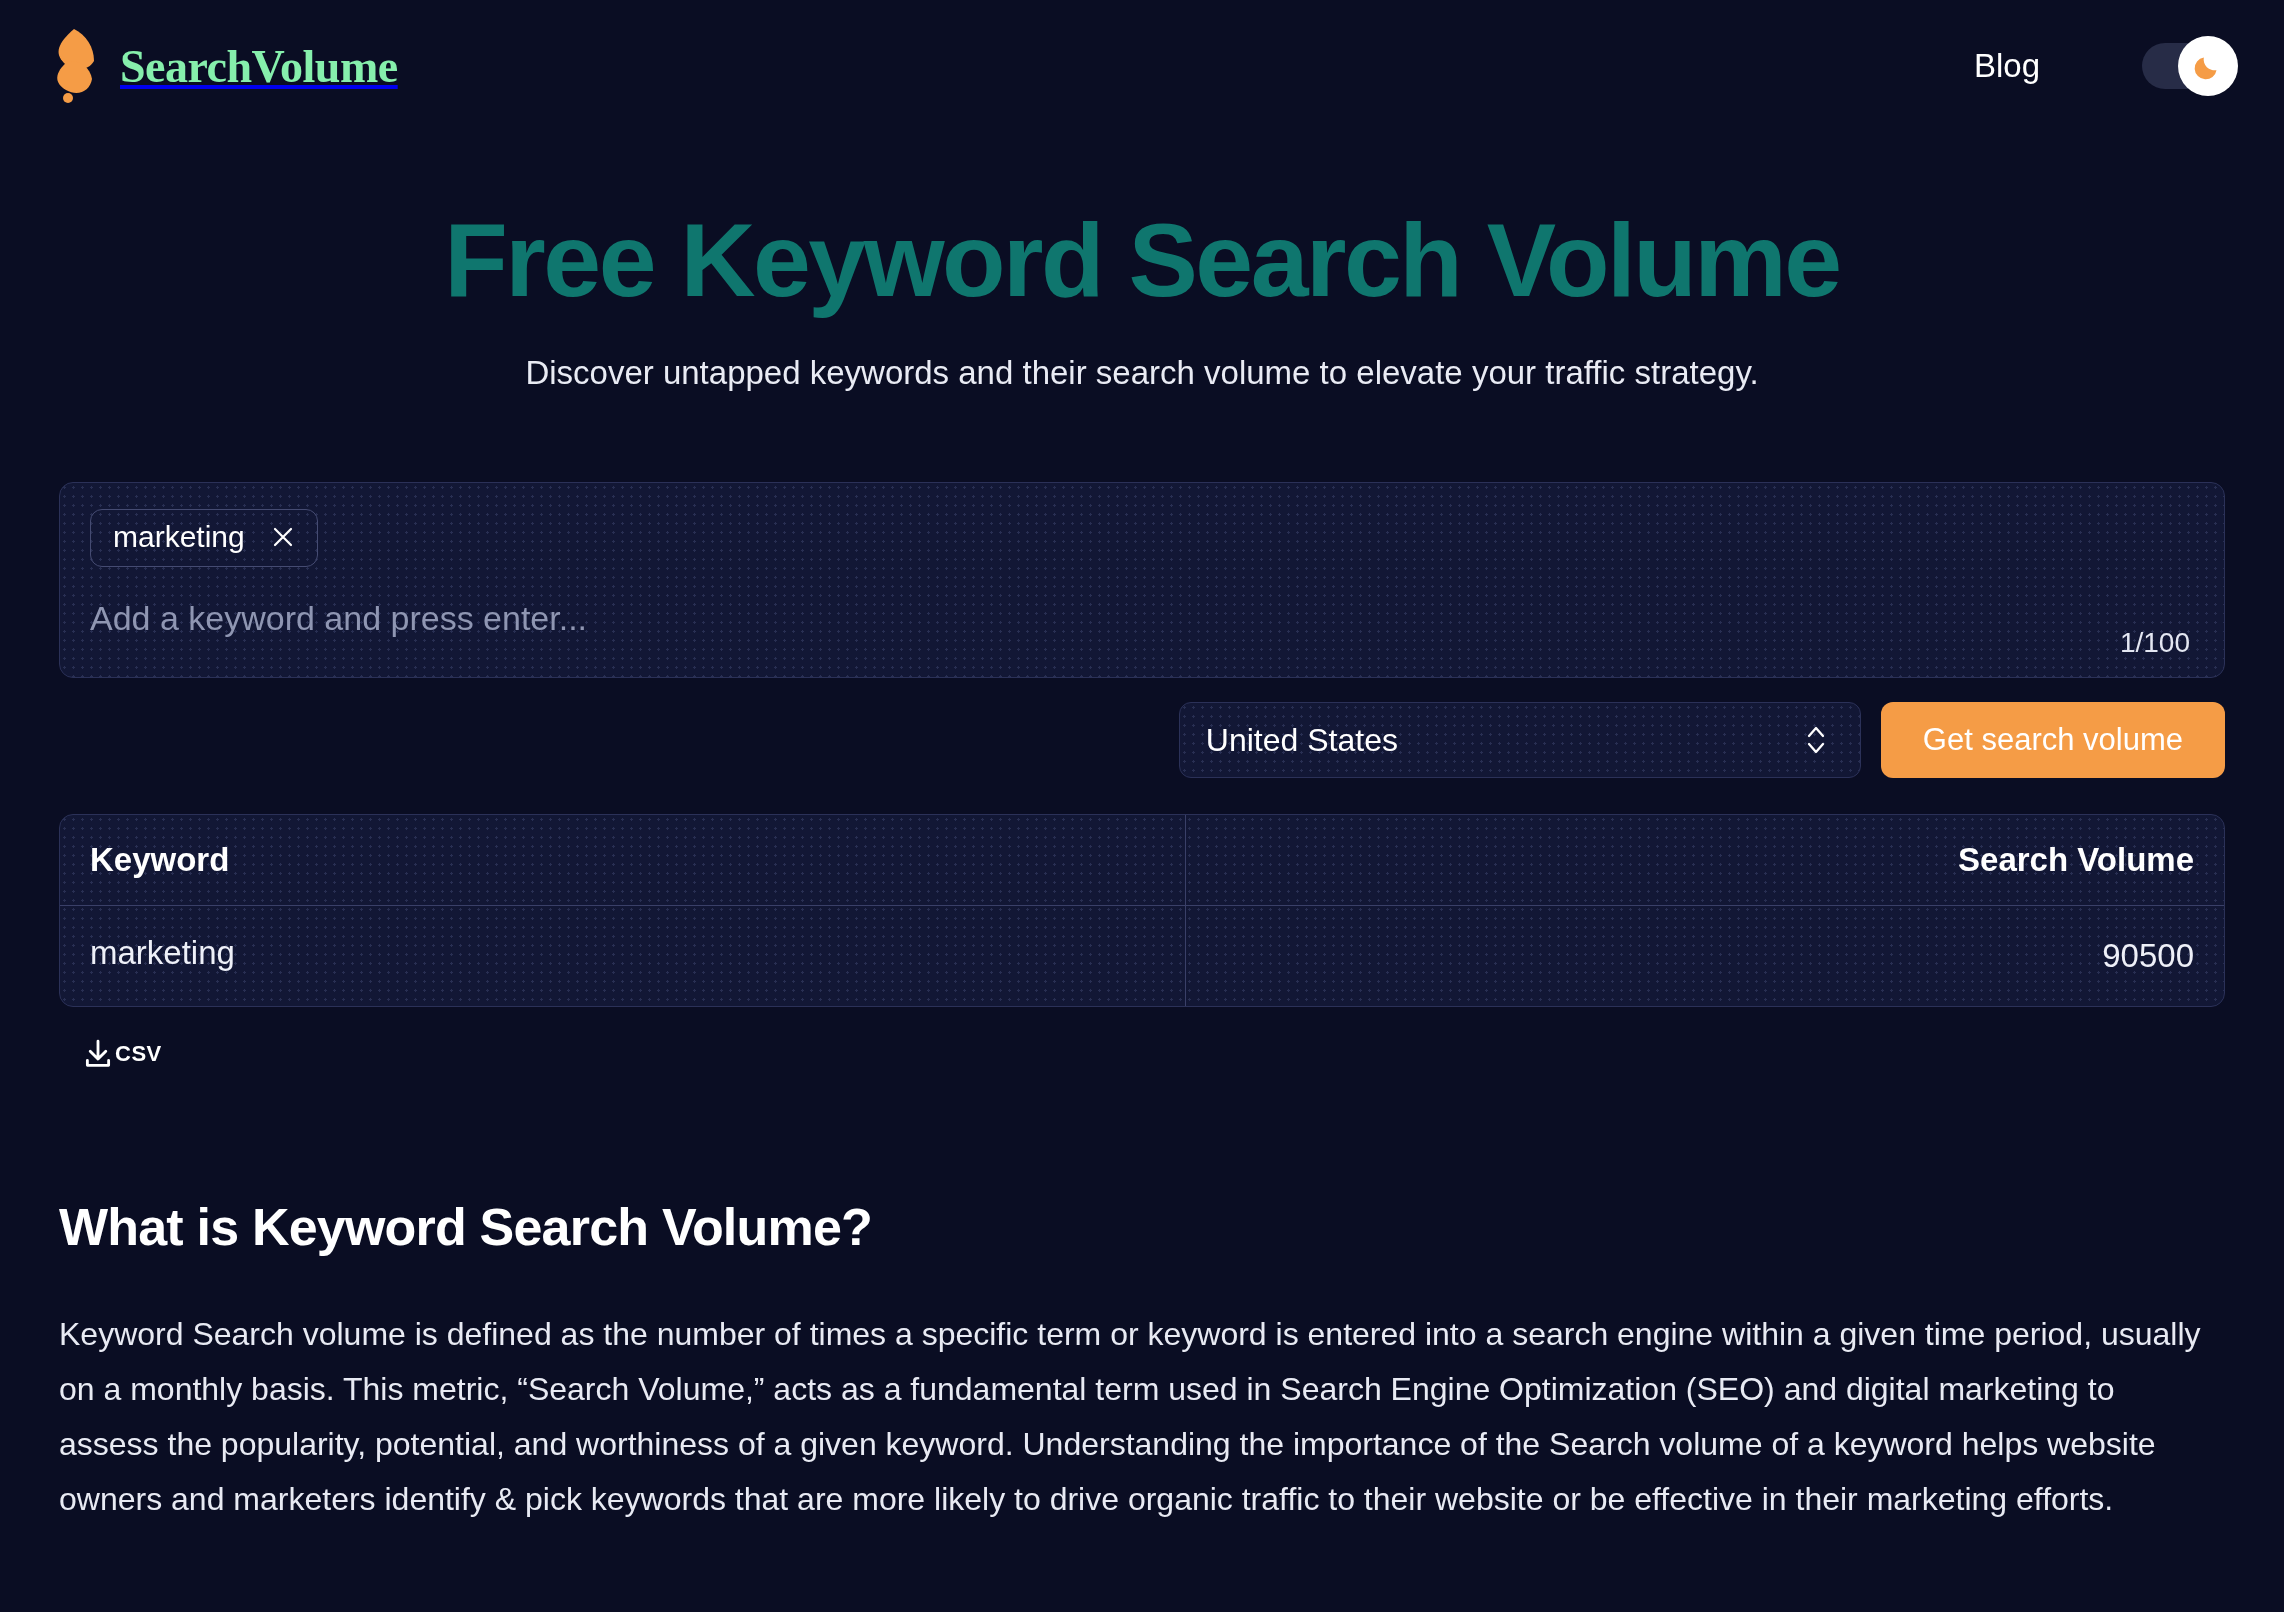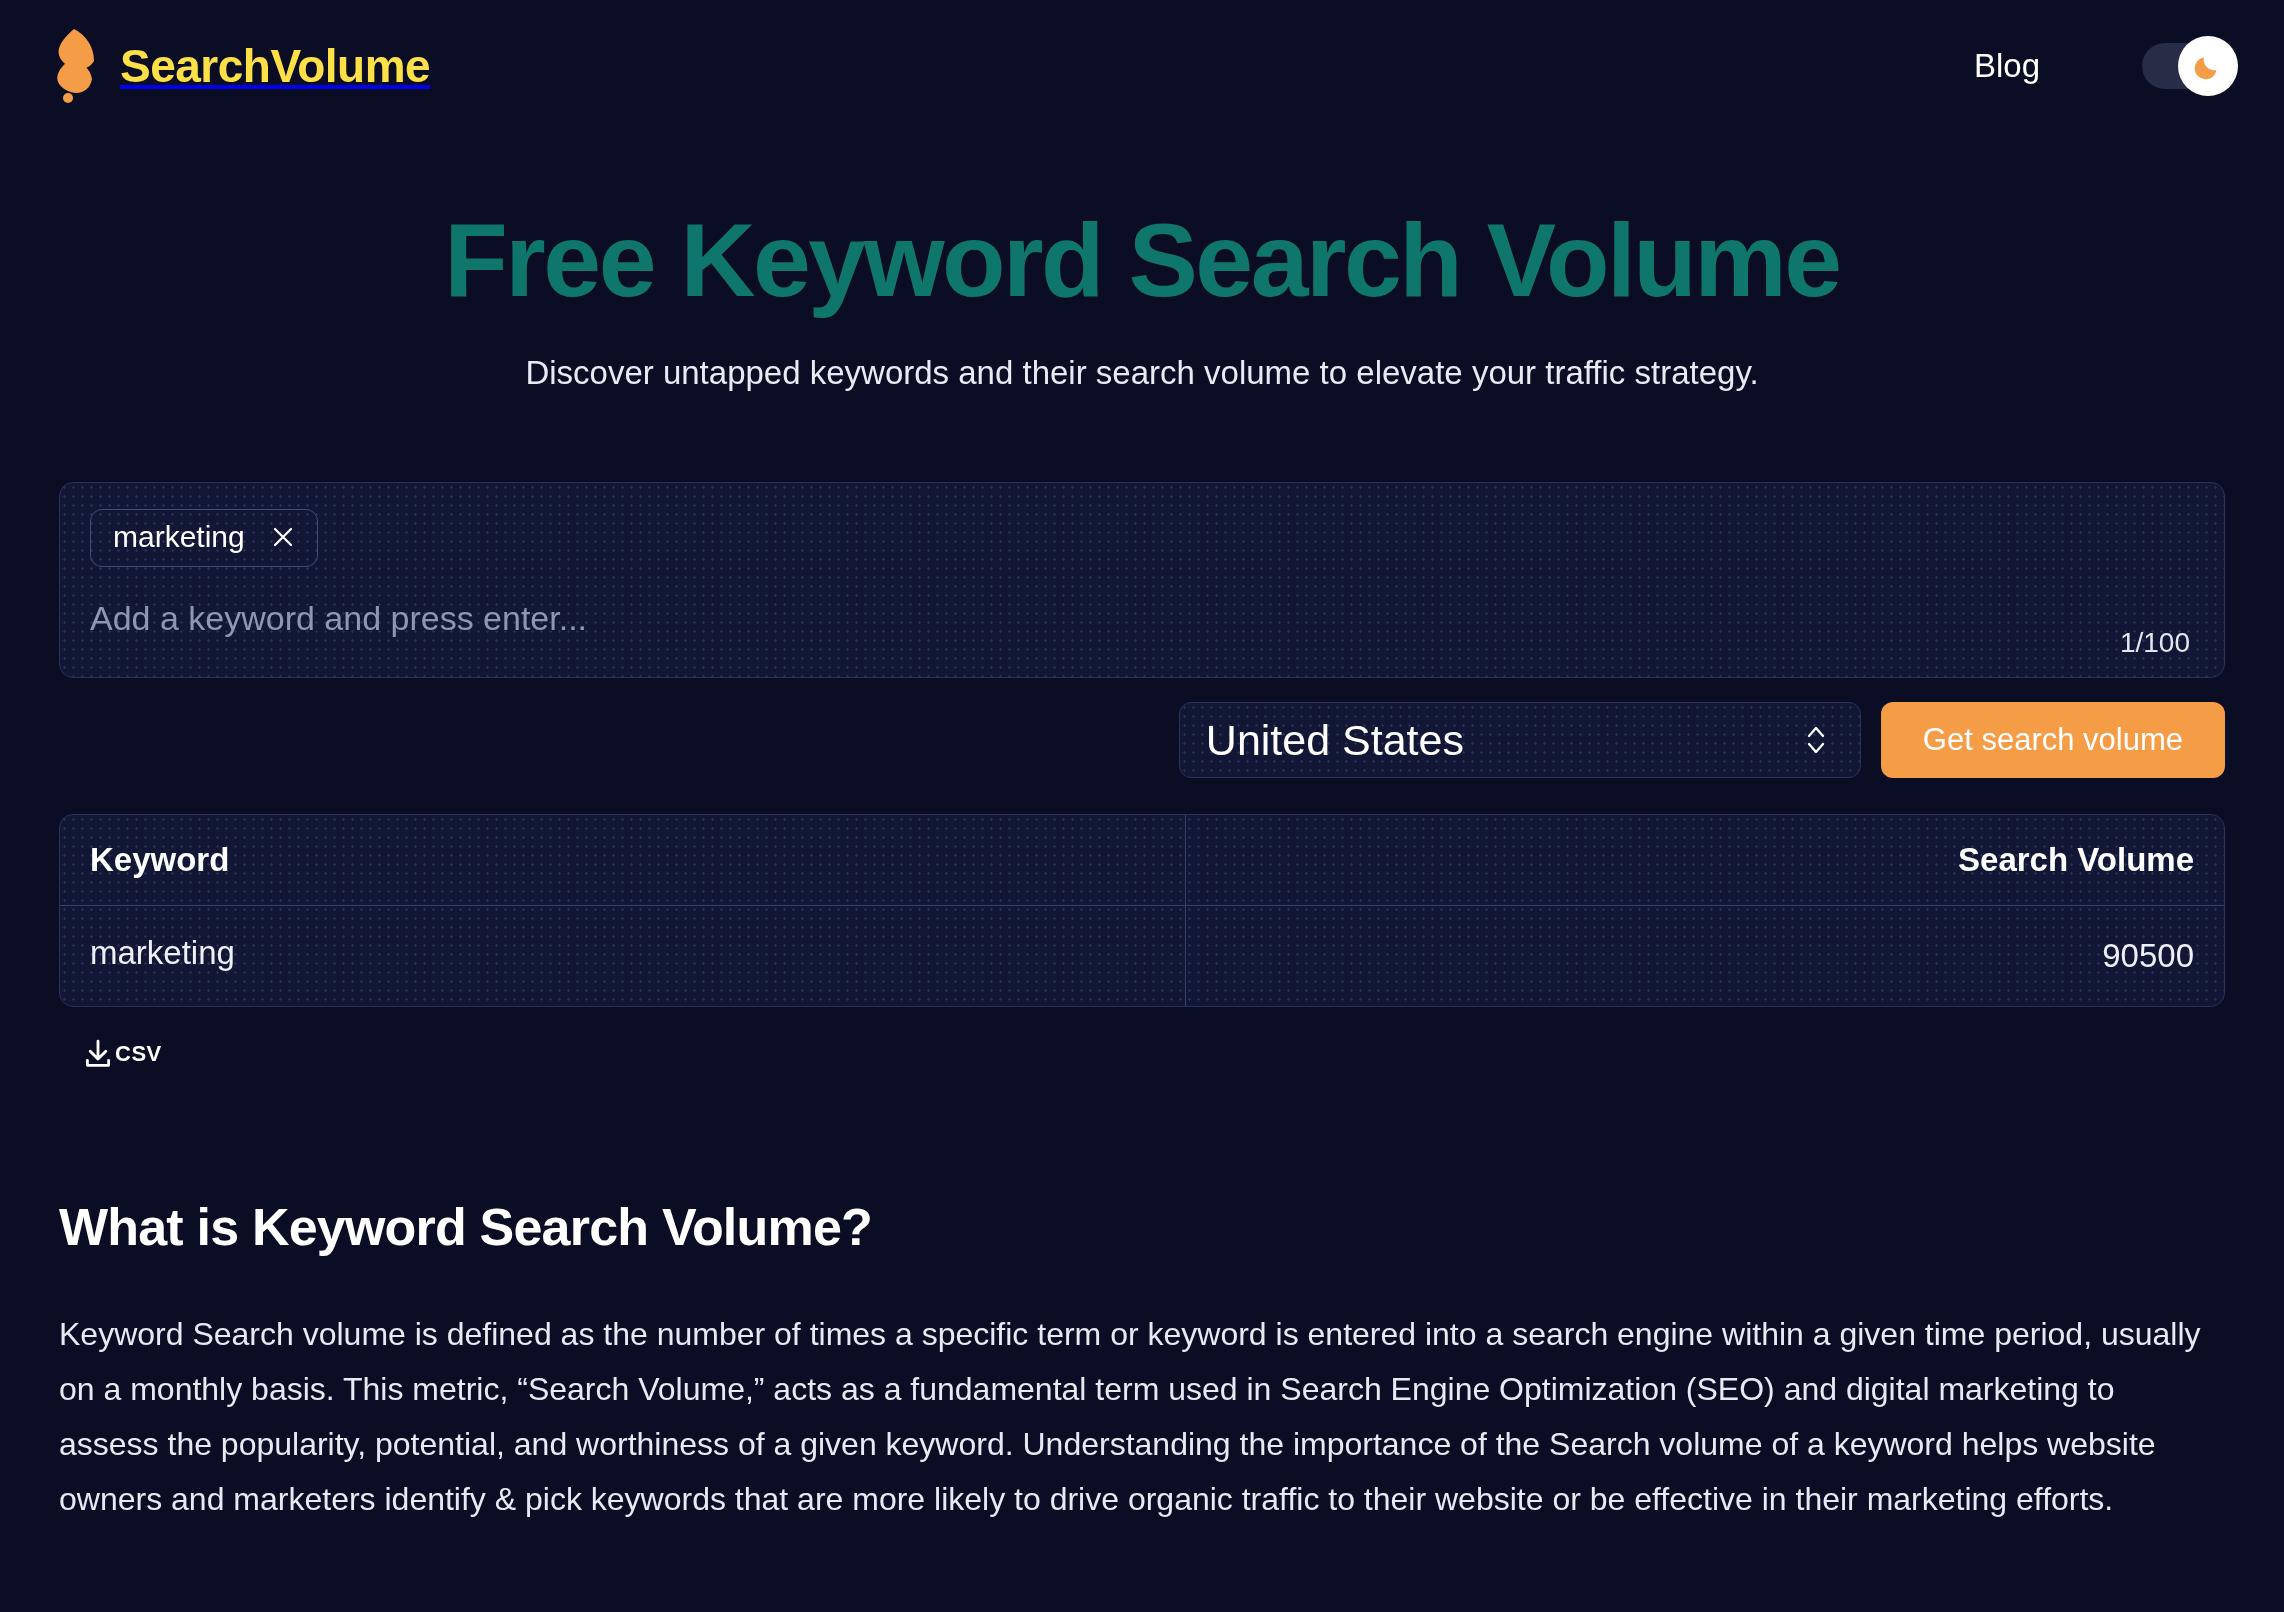--- a/index.html
+++ b/index.html
@@ -44,22 +44,23 @@
   .brand-mark{
     width:52px;
     height:78px;
     flex:none;
     display:block;
   }
   .brand-name{
     font-size:46px;
     font-weight:700;
     letter-spacing:-0.5px;
-    color:#fde047;
+    color:#86efac;
     white-space:nowrap;
+    font-family:Liberation Serif, serif;
   }
   .header-right{
     display:flex;
     align-items:center;
     gap:102px;
   }
   .nav-link{
     font-size:33px;
     color:#ffffff;
     text-decoration:none;
@@ -189,21 +190,21 @@
     width:682px;
   }
   .select-box{
     width:100%;
     height:76px;
     border:1px solid var(--card-border);
     border-radius:12px;
     display:flex;
     align-items:center;
     padding:0 26px;
-    font-size:43px;
+    font-size:32px;
     color:#ffffff;
     cursor:pointer;
   }
   .select-chevrons{
     position:absolute;
     right:34px;
     top:50%;
     transform:translateY(-50%);
     width:22px;
     height:34px;

